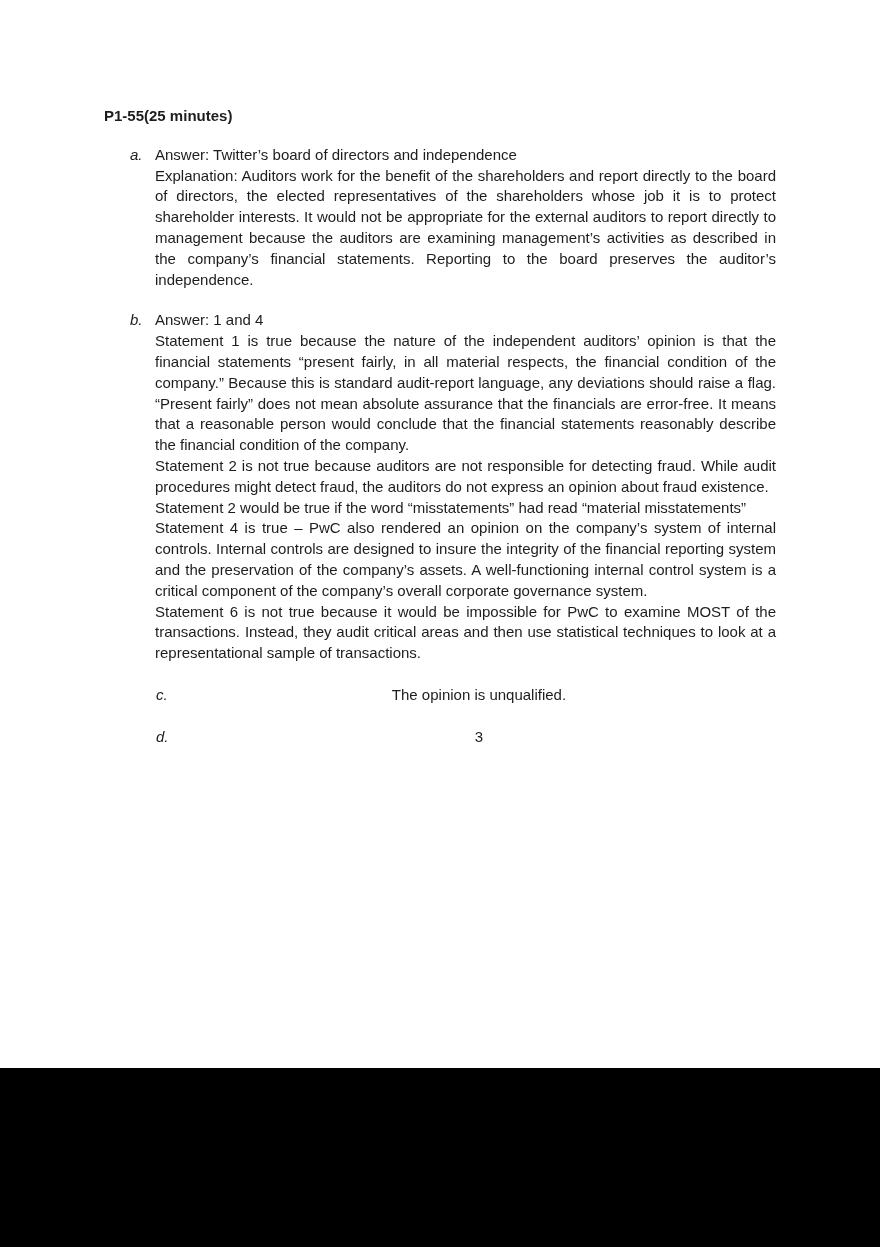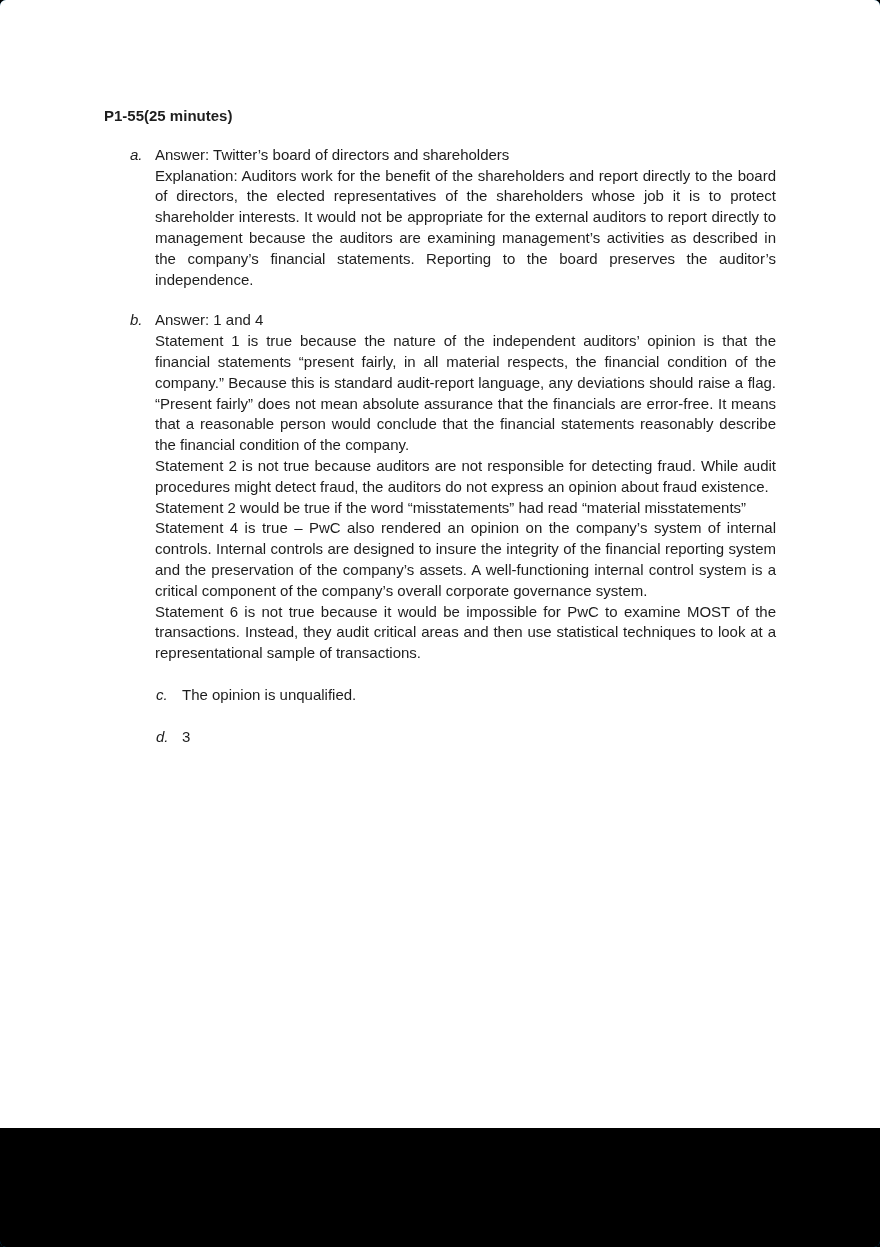--- a/index.html
+++ b/index.html
@@ -1,24 +1,23 @@
 <!DOCTYPE html>
 <html><head>
 <meta charset="utf-8">
 <style>
   * { margin: 0; padding: 0; box-sizing: border-box; }
   html, body { background: #000; }
   .canvas {
     position: relative;
     width: 880px;
-    height: 1247px;
+    height: 1068px;
     margin: 0 auto;
     background: #0369a1;
     overflow: hidden;
-    border-radius: 6px;
   }
   .page {
     position: absolute;
     top: 0;
     left: 0;
     width: 880px;
     height: 1128px;
     background: #ffffff;
     padding: 106px 104px 0 104px;
     font-family: "Liberation Sans", "DejaVu Sans", sans-serif;
@@ -60,34 +59,35 @@
     margin-left: 52px;
     margin-top: 21px;
   }
   .sub-item .marker {
     font-style: italic;
     width: 26px;
     flex-shrink: 0;
   }
   .sub-item .item-body {
     width: 595px;
+    text-align: center;
   }
 </style>
 </head>
 <body>
 
 <div class="canvas">
   <div class="page">
 
     <div class="heading">P1-55(25 minutes)</div>
 
     <div class="item first">
       <span class="marker">a.</span>
       <div class="item-body">
-        <p>Answer: Twitter’s board of directors and shareholders</p>
+        <p>Answer: Twitter’s board of directors and independence</p>
         <p class="just">Explanation: Auditors work for the benefit of the shareholders and report directly to the board of directors, the elected representatives of the shareholders whose job it is to protect shareholder interests. It would not be appropriate for the external auditors to report directly to management because the auditors are examining management’s activities as described in the company’s financial statements. Reporting to the board preserves the auditor’s independence.</p>
       </div>
     </div>
 
     <div class="item">
       <span class="marker">b.</span>
       <div class="item-body">
         <p>Answer: 1 and 4</p>
         <p class="just">Statement 1 is true because the nature of the independent auditors’ opinion is that the financial statements “present fairly, in all material respects, the financial condition of the company.” Because this is standard audit-report language, any deviations should raise a flag. “Present fairly” does not mean absolute assurance that the financials are error-free. It means that a reasonable person would conclude that the financial statements reasonably describe the financial condition of the company.</p>
         <p class="just gap">Statement 2 is not true because auditors are not responsible for detecting fraud. While audit procedures might detect fraud, the auditors do not express an opinion about fraud existence.</p>

